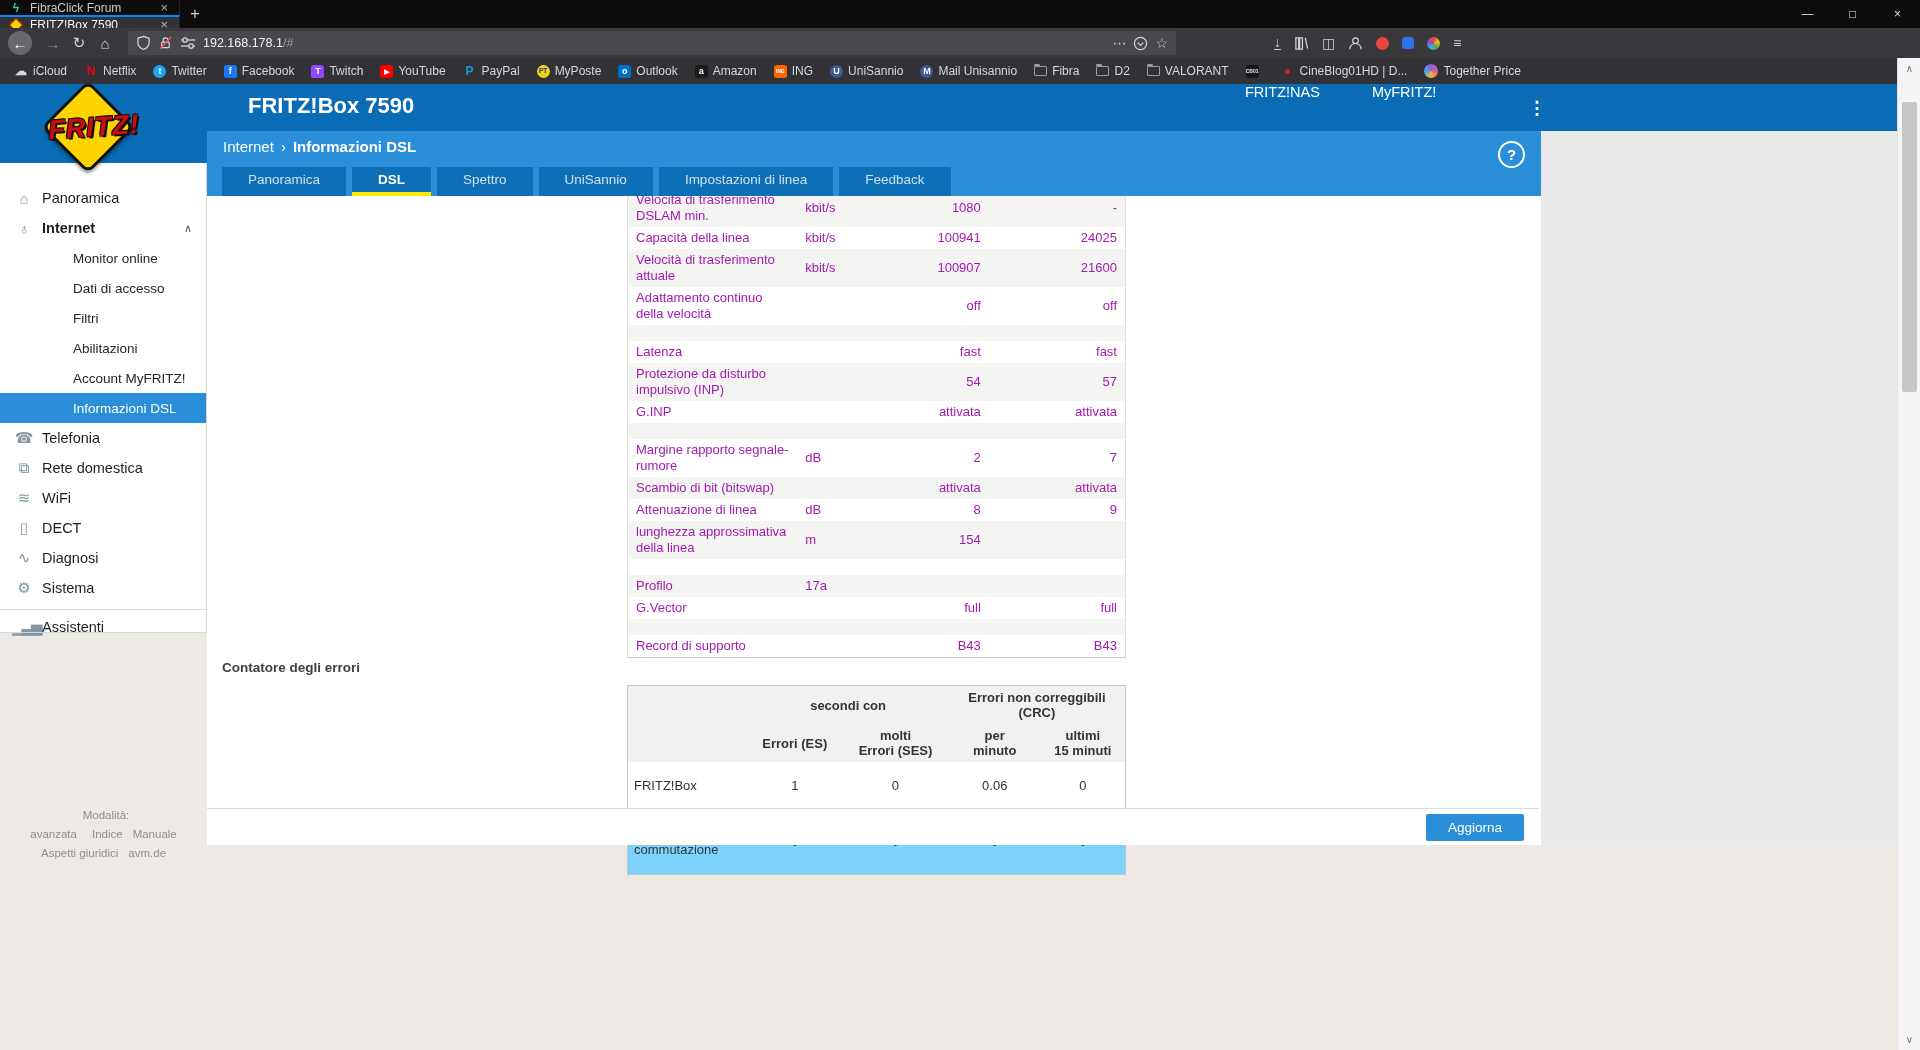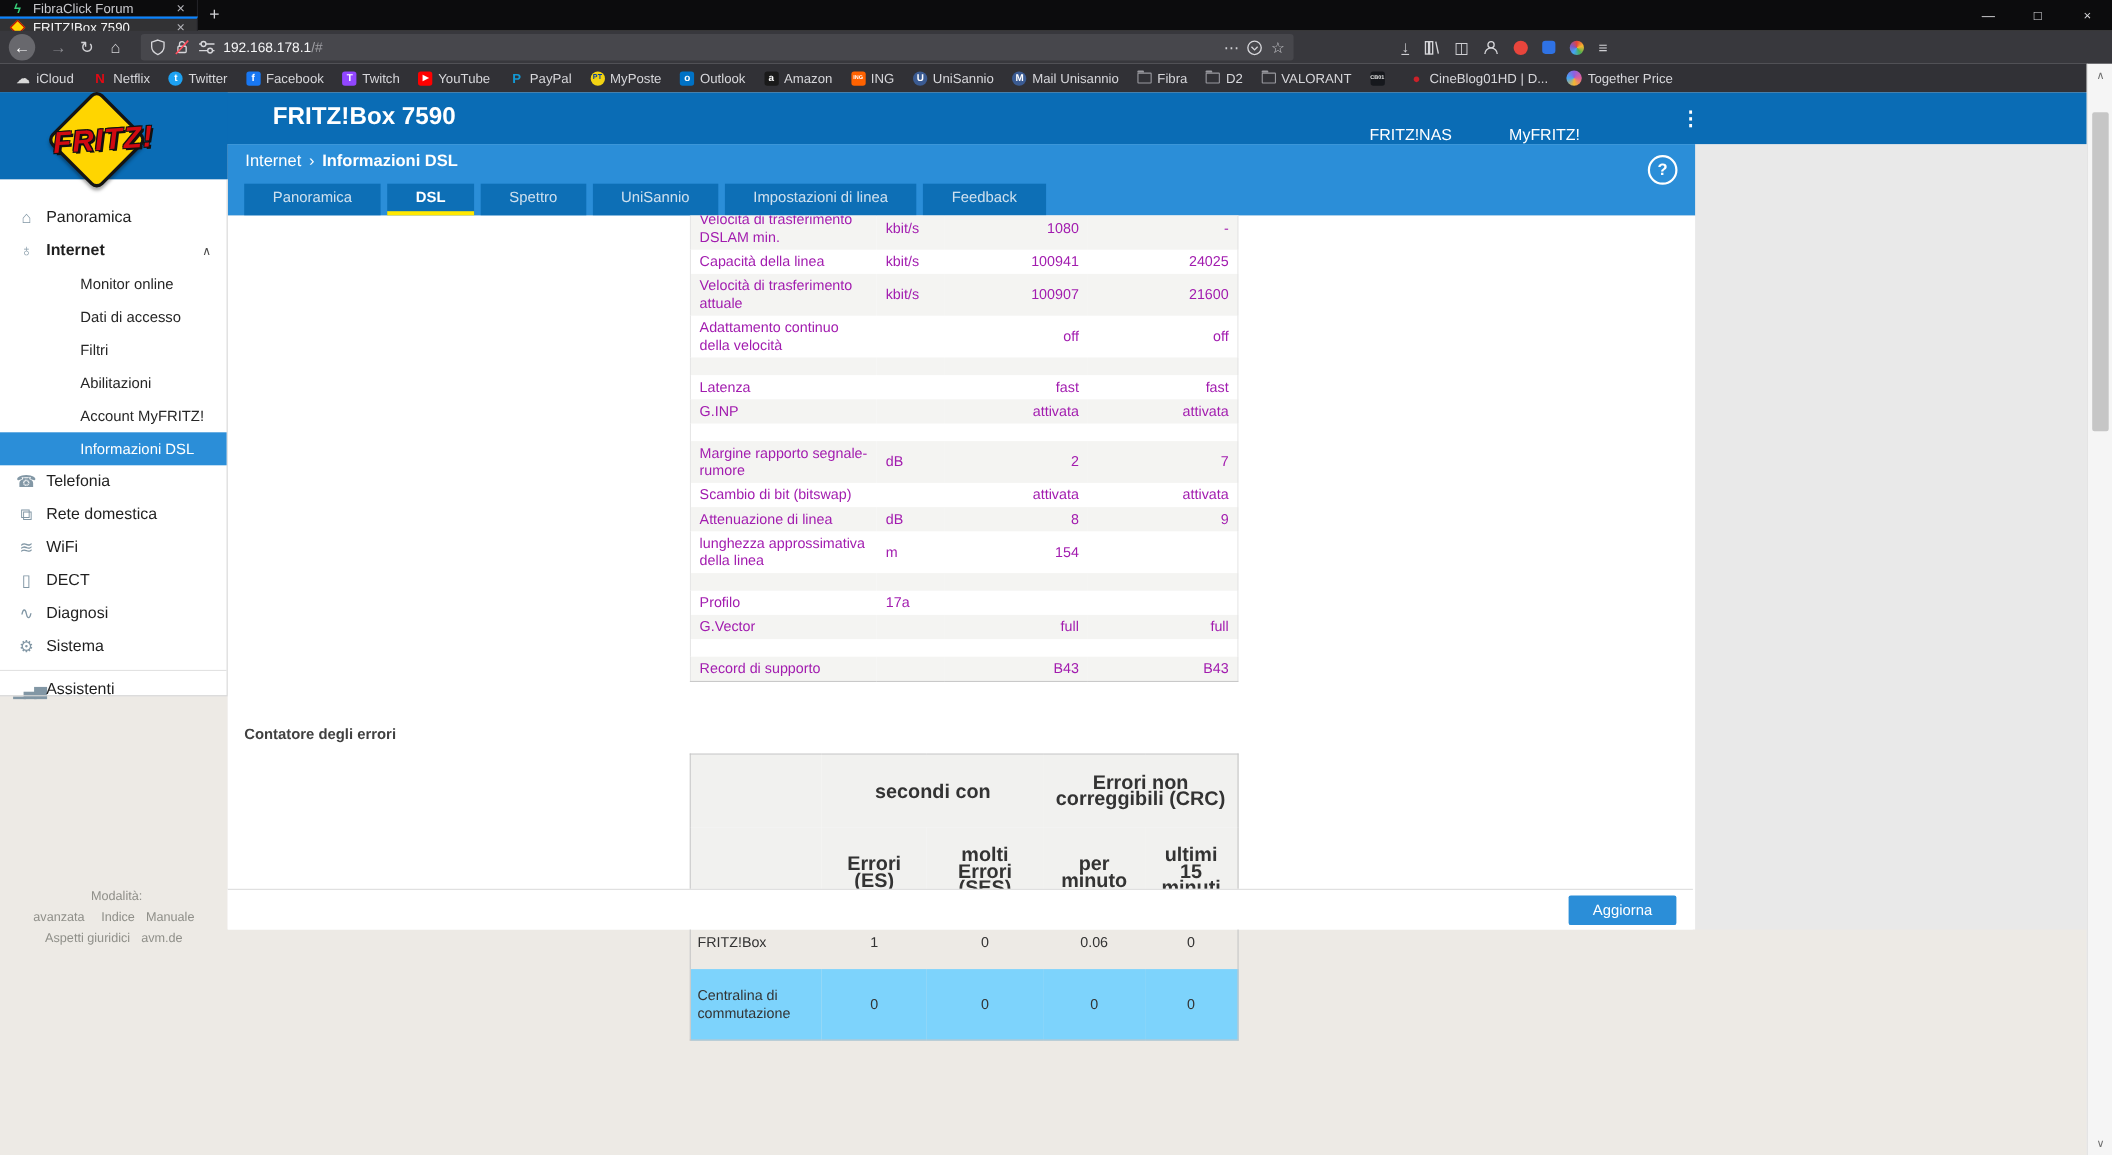--- a/index.html
+++ b/index.html
@@ -37,21 +37,21 @@
   .bm { display:flex; align-items:center; gap:5px; font-size:12px; color:#d7d7db; white-space:nowrap; }
   .bm-icon { display:inline-flex; align-items:center; justify-content:center; width:14px; height:14px; font-size:12px; line-height:1; flex:none; }
   .bm-icon.badge { width:13px; height:13px; border-radius:2.5px; font-weight:bold; font-size:9px; }
   .bm-icon.folder { width:13px; height:10px; border:1px solid #9a9aa0; border-radius:1px; position:relative; }
   .bm-icon.folder::before { content:""; position:absolute; left:-1px; top:-3px; width:6px; height:2px; background:#9a9aa0; border-radius:1px 1px 0 0; }
   .bm-icon.pinwheel { border-radius:50%; background:conic-gradient(#8d5fe0,#e05f9b,#f5b82e,#42a5f5,#8d5fe0); }
 
   
   #hdr { position:absolute; left:0; top:84px; width:1920px; height:47px; background:#0a6cb5; }
   #hdr-title { position:absolute; left:248px; top:9px; font-size:22px; font-weight:bold; color:#fff; }
-  #hdr-nav { position:absolute; left:1245px; top:0; height:47px; display:flex; align-items:flex-end; gap:52px; }
+  #hdr-nav { position:absolute; left:1245px; top:0; height:47px; display:flex; align-items:flex-start; gap:52px; }
   #hdr-nav span { color:#fff; font-size:14.5px; }
   #kebab { position:absolute; left:1528px; top:0; height:47px; display:flex; align-items:center; color:#fff; font-size:18px; font-weight:bold; }
 
   #logoblock { position:absolute; left:0; top:84px; width:207px; height:79px; background:#0a6cb5; z-index:5; }
   #diamond { position:absolute; left:55px; top:10px; width:66px; height:66px; background:#ffd500; border:3px solid #141414; border-radius:8px; transform:rotate(45deg); box-shadow:2px 2px 3px rgba(0,0,0,.35); }
   #logotext { position:absolute; left:24px; top:28px; width:140px; text-align:center; font-size:27px; font-weight:900; font-style:italic; color:#d10a11; transform:rotate(-4deg); letter-spacing:1px;
               text-shadow:-1px -1px 0 #111, 1px -1px 0 #111, -1px 1px 0 #111, 2px 2px 0 #111; }
 
   #band { position:absolute; left:207px; top:131px; width:1334px; height:65px; background:#2b8ed8; }
   #breadcrumb { position:absolute; left:16px; top:7px; display:flex; align-items:center; gap:7px; color:#fff; font-size:15px; }
@@ -82,21 +82,21 @@
   #dsltable td { padding:3px 8px; line-height:16px; vertical-align:middle; }
   #dsltable tr:nth-child(odd) { background:#f4f4f2; }
   #dsltable .c-label { width:170px; }
   #dsltable .c-unit { width:62px; }
   #dsltable .c-rx { width:130px; text-align:right; }
   #dsltable .c-tx { width:137px; text-align:right; }
   #dsltable tr.empty td { height:16px; padding:0 8px; }
 
   #err-title { position:absolute; left:15px; top:464px; font-size:13.5px; font-weight:bold; color:#404040; }
   #errtable { position:absolute; left:420px; top:489px; width:499px; border-collapse:collapse; font-size:13px; color:#333; border:1px solid #c6c6c6; }
-  #errtable th { background:#f1f1ef; font-weight:bold; padding:18px 6px; white-space:pre-line; line-height:15px; font-size:18px; }
+  #errtable th { background:#f1f1ef; font-weight:bold; padding:4px 6px; white-space:pre-line; line-height:15px; font-size:13px; }
   #errtable td { padding:16px 6px; line-height:16px; }
   #errtable .lbl { text-align:left; width:120px; }
   #errtable .c1 { width:95px; text-align:center; }
   #errtable .c2 { width:107px; text-align:center; }
   #errtable .c3 { width:92px; text-align:center; }
   #errtable .c4 { width:85px; text-align:center; }
   #errtable tbody tr:nth-child(2) { background:#7dd3fc; }
 
   #content-footer { position:absolute; left:0; bottom:0; width:1332px; height:37px; border-top:1px solid #ddd; background:#fff; }
   #btn-update { position:absolute; right:15px; top:5px; background:#2b8ed8; color:#fff; border:none; font-size:13.5px; font-family:"Liberation Sans",sans-serif; padding:6px 22px; border-radius:2px; }
@@ -473,20 +473,26 @@
               <td class="c-tx"></td>
             </tr>
 
             <tr>
               <td class="c-label">Latenza</td>
               <td class="c-unit"></td>
               <td class="c-rx">fast</td>
               <td class="c-tx">fast</td>
             </tr>
 
+            <tr>
+              <td class="c-label">Protezione da disturbo impulsivo (INP)</td>
+              <td class="c-unit"></td>
+              <td class="c-rx">54</td>
+              <td class="c-tx">57</td>
+            </tr>
 
             <tr>
               <td class="c-label">G.INP</td>
               <td class="c-unit"></td>
               <td class="c-rx">attivata</td>
               <td class="c-tx">attivata</td>
             </tr>
 
             <tr class="empty">
               <td class="c-label"></td>

